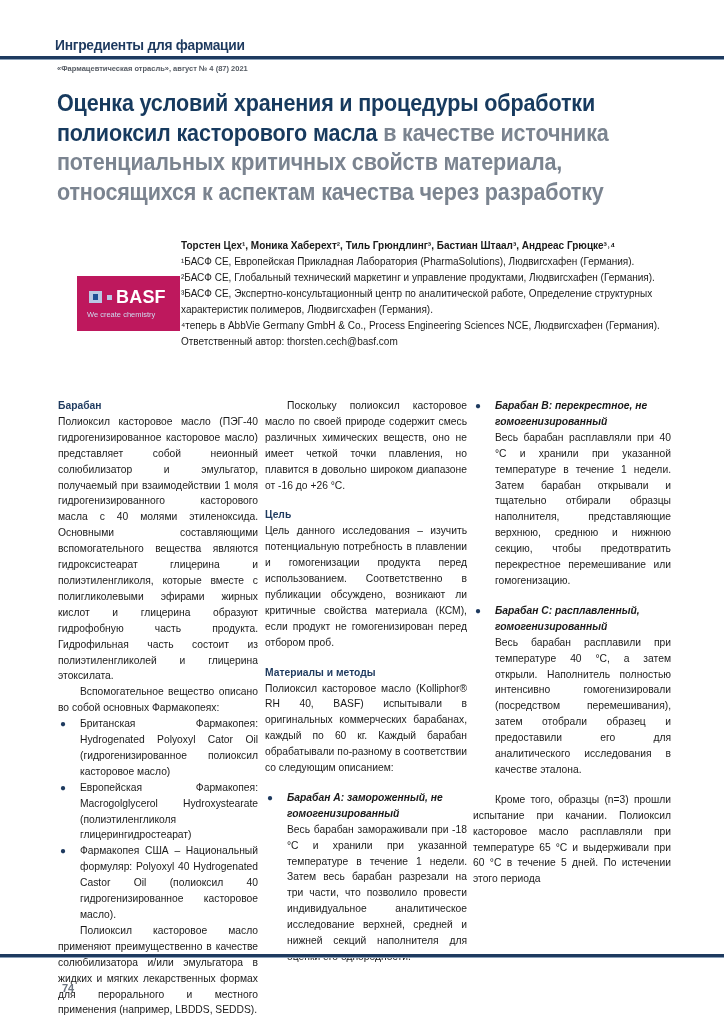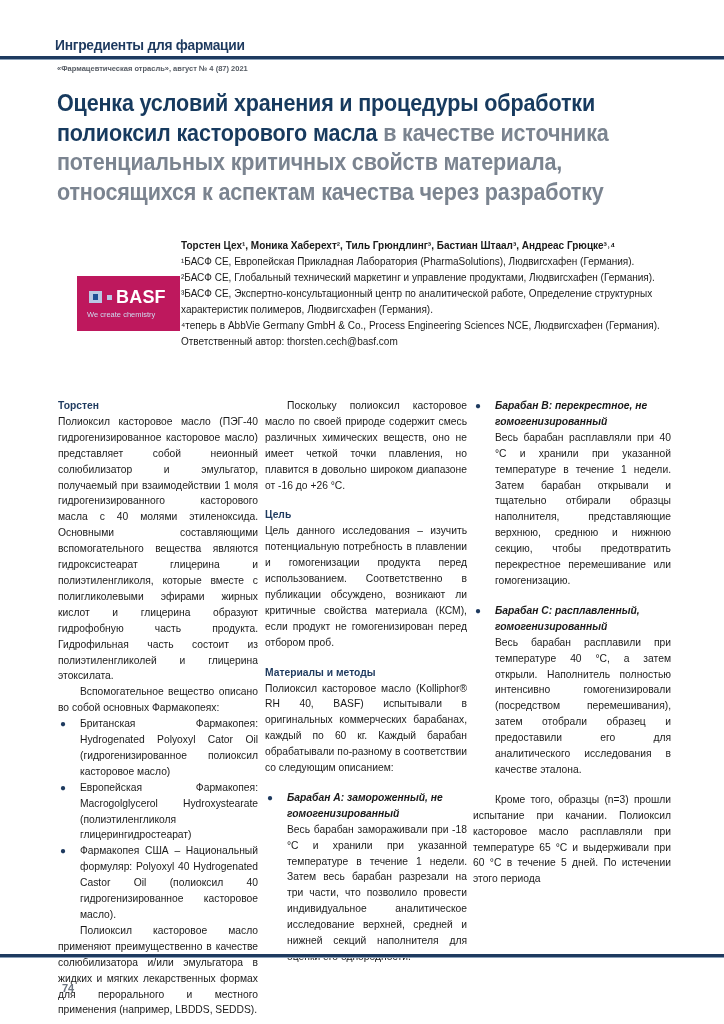--- a/index.html
+++ b/index.html
@@ -56,21 +56,21 @@
 <div class="authors">
   <div class="names">Торстен Цех¹, Моника Хаберехт², Тиль Грюндлинг³, Бастиан Штаал³, Андреас Грюцке³˒⁴</div>
   <div class="aff">¹БАСФ СЕ, Европейская Прикладная Лаборатория (PharmaSolutions), Людвигсхафен (Германия).</div>
   <div class="aff">²БАСФ СЕ, Глобальный технический маркетинг и управление продуктами, Людвигсхафен (Германия).</div>
   <div class="aff">³БАСФ СЕ, Экспертно-консультационный центр по аналитической работе, Определение структурных характеристик полимеров, Людвигсхафен (Германия).</div>
   <div class="aff">⁴теперь в AbbVie Germany GmbH &amp; Co., Process Engineering Sciences NCE, Людвигсхафен (Германия).</div>
   <div class="aff">Ответственный автор: thorsten.cech@basf.com</div>
 </div>
 
 <div class="col col1">
-  <h3>Торстен</h3>
+  <h3>Барабан</h3>
   <p>Полиоксил касторовое масло (ПЭГ-40 гидрогенизированное касторовое масло) представляет собой неионный солюбилизатор и эмульгатор, получаемый при взаимодействии 1 моля гидрогенизированного касторового масла с 40 молями этиленоксида. Основными составляющими вспомогательного вещества являются гидроксистеарат глицерина и полиэтиленгликоля, которые вместе с полигликолевыми эфирами жирных кислот и глицерина образуют гидрофобную часть продукта. Гидрофильная часть состоит из полиэтиленгликолей и глицерина этоксилата.</p>
   <p class="indent">Вспомогательное вещество описано во собой основных Фармакопеях:</p>
   <ul class="bul">
     <li><span class="b">●</span><span>Британская Фармакопея: Hydrogenated Polyoxyl Cator Oil (гидрогенизированное полиоксил касторовое масло)</span></li>
     <li><span class="b">●</span><span>Европейская Фармакопея: Macrogolglycerol Hydroxystearate (полиэтиленгликоля глицерингидростеарат)</span></li>
     <li><span class="b">●</span><span>Фармакопея США – Национальный формуляр: Polyoxyl 40 Hydrogenated Castor Oil (полиоксил 40 гидрогенизированное касторовое масло).</span></li>
   </ul>
   <p class="indent">Полиоксил касторовое масло применяют преимущественно в качестве солюбилизатора и/или эмульгатора в жидких и мягких лекарственных формах для перорального и местного применения (например, LBDDS, SEDDS).</p>
 </div>
 

